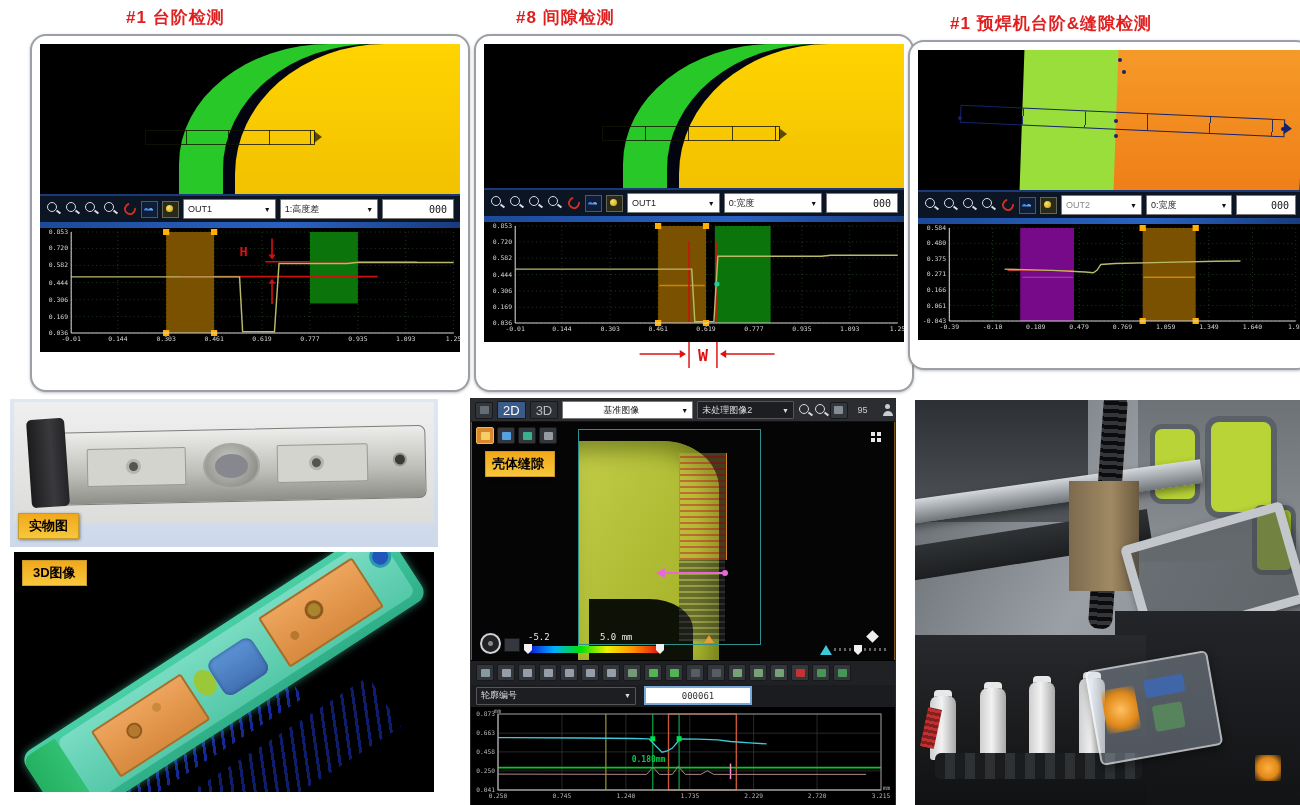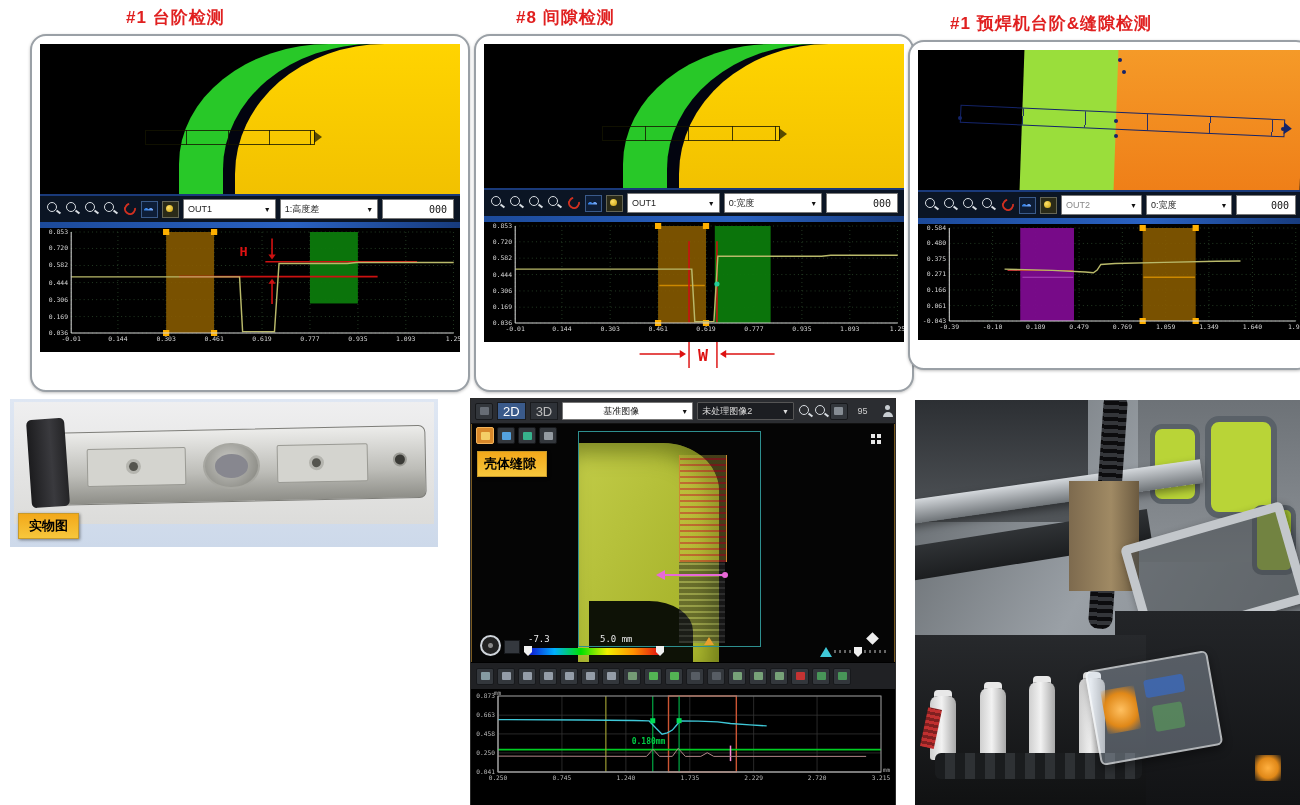--- a/index.html
+++ b/index.html
@@ -326,20 +326,40 @@
         </div>
         <div class="abs" style="left:24%;top:42%;width:9px;height:9px;border-radius:50%;background:#55554f;box-shadow:0 0 0 3px #b5b5af;"></div>
         <div class="abs" style="left:71%;top:42%;width:9px;height:9px;border-radius:50%;background:#55554f;box-shadow:0 0 0 3px #b5b5af;"></div>
         <div class="abs" style="left:92.5%;top:40%;width:10px;height:10px;border-radius:50%;background:#3a3a36;box-shadow:0 0 0 2px #9c9c96;"></div>
       </div>
       <div class="abs" style="left:3.5%;top:14%;width:9%;height:72%;background:linear-gradient(90deg,#1c1c1e,#3a3a3e 60%,#242426);border-radius:5px;transform:rotate(-4deg);"></div>
     </div>
     <span class="chip photo-label">实物图</span>
   </div>
 
+  <div class="abs" style="left:14px;top:552px;width:420px;height:240px;background:#000;overflow:hidden;">
+    <div class="abs" style="left:40px;top:150px;width:250px;height:70px;background:repeating-linear-gradient(115deg,rgba(30,60,220,.85) 0 3px,transparent 3px 10px);transform:rotate(-33deg);opacity:.8;"></div>
+    <div class="abs" style="left:150px;top:185px;width:240px;height:60px;background:repeating-linear-gradient(115deg,rgba(30,60,220,.7) 0 3px,transparent 3px 11px);transform:rotate(-33deg);opacity:.7;"></div>
+    <div class="abs" style="left:-5px;top:80px;width:430px;height:88px;transform:rotate(-33deg);transform-origin:50% 50%;background:linear-gradient(180deg,#49cfa6,#2fae88);border-radius:12px;box-shadow:0 0 8px rgba(90,230,190,.5);">
+      <div class="abs" style="left:9%;top:8%;right:2%;bottom:10%;background:linear-gradient(180deg,#79dcc2,#54c8a8);border-radius:8px;"></div>
+      <div class="abs" style="left:0;top:4%;width:9%;height:92%;background:linear-gradient(90deg,#24b060,#32c074);border-radius:10px 2px 2px 10px;"></div>
+      <div class="abs" style="left:17%;top:20%;width:24%;height:58%;background:linear-gradient(180deg,#eda45c,#d88a3e);border:2px solid #b06a22;border-radius:3px;">
+        <div class="abs" style="left:28%;top:30%;width:12px;height:12px;border-radius:50%;background:#b5782e;box-shadow:0 0 0 2px #8f5a1e;"></div>
+        <div class="abs" style="left:60%;top:18%;width:9px;height:9px;border-radius:50%;background:#c88a3e;"></div>
+      </div>
+      <div class="abs" style="left:43%;top:30%;width:5%;height:30%;border-radius:50%;background:#9ac838;"></div>
+      <div class="abs" style="left:48%;top:26%;width:12%;height:48%;background:linear-gradient(180deg,#5b93d4,#416fb2);border-radius:9px;box-shadow:inset 0 0 4px #2a4a80;"></div>
+      <div class="abs" style="left:64%;top:16%;width:25%;height:62%;background:linear-gradient(180deg,#eda45c,#d88a3e);border:2px solid #b06a22;border-radius:3px;">
+        <div class="abs" style="left:40%;top:28%;width:13px;height:13px;border-radius:50%;background:#a9862e;box-shadow:0 0 0 3px #8f5a1e;"></div>
+        <div class="abs" style="left:14%;top:52%;width:9px;height:9px;border-radius:50%;background:#b5782e;"></div>
+      </div>
+      <div class="abs" style="right:2.5%;top:24%;width:16px;height:16px;border-radius:50%;background:#2255bb;box-shadow:0 0 0 3px #2a9ab0;"></div>
+    </div>
+    <span class="chip" style="position:absolute;left:8px;top:8px;">3D图像</span>
+  </div>
 
   <div class="gtool" style="left:470px;top:398px;width:424px;height:407px;">
     <div class="tb1">
       <span class="gicon">
           <i style="background:#6a7078;"></i>
         </span>
       <span class="tab active">2D</span>
       <span class="tab">3D</span>
       <span class="sel" style="width:108px;height:16px;padding-left:40px;">
           <span>基准图像</span>
@@ -373,21 +393,21 @@
           <i></i>
           <i></i>
           <i></i>
           <i></i>
         </div>
       <div class="abs" style="left:55%;bottom:7%;border-left:5px solid transparent;border-right:5px solid transparent;border-bottom:8px solid #e8a030;"></div>
       <div class="abs" style="right:4%;bottom:8%;width:9px;height:9px;background:#eee;transform:rotate(45deg);"></div>
 
       <span class="abs" style="left:8px;bottom:6px;width:17px;height:17px;border:2px solid #cfd4da;border-radius:50%;background:radial-gradient(circle,#888 2px,#222 3px);"></span>
       <span class="abs" style="left:32px;bottom:8px;width:14px;height:12px;background:#34383e;border:1px solid #15171a;"></span>
-      <span class="scalelbl" style="left:56px;bottom:18px;">-7.3</span>
+      <span class="scalelbl" style="left:56px;bottom:18px;">-5.2</span>
       <span class="scalelbl" style="left:128px;bottom:18px;">5.0 mm</span>
       <span class="rainbow" style="left:56px;bottom:7px;width:132px;"></span>
       <span class="pent" style="left:52px;bottom:6px;"></span>
       <span class="pent" style="left:184px;bottom:6px;"></span>
       <span class="abs" style="left:348px;bottom:5px;border-left:6px solid transparent;border-right:6px solid transparent;border-bottom:10px solid #3fc8d8;"></span>
       <span class="abs" style="left:362px;bottom:9px;width:52px;height:3px;background:repeating-linear-gradient(90deg,#666 0 2px,transparent 2px 5px);"></span>
       <span class="pent" style="left:382px;bottom:5px;"></span>
     </div>
     <div class="tbicons">
         <span class="gicon">
@@ -438,20 +458,27 @@
         <span class="gicon">
           <i style="background: rgb(204, 51, 51);"></i>
         </span>
         <span class="gicon">
           <i style="background: rgb(74, 154, 90);"></i>
         </span>
         <span class="gicon">
           <i style="background: rgb(74, 154, 90);"></i>
         </span>
       </div>
+    <div class="trow">
+      <span class="sel dark" style="width:150px;height:16px;">
+          <span>轮廓编号</span>
+          <span class="car" style="color:#ddd;">▼</span>
+        </span>
+      <span class="numbox">000061</span>
+    </div>
     <div style="flex:1;background:#000;">
       <svg id="c4" width="100%" height="95" viewBox="0 0 424 95" preserveAspectRatio="none">
           <line x1="27" y1="7" x2="27" y2="83" stroke="#3a3a3a" stroke-width="0.7" stroke-dasharray=""></line>
           <line x1="90.94097807757167" y1="7" x2="90.94097807757167" y2="83" stroke="#3a3a3a" stroke-width="0.7" stroke-dasharray=""></line>
           <line x1="154.88195615514334" y1="7" x2="154.88195615514334" y2="83" stroke="#3a3a3a" stroke-width="0.7" stroke-dasharray=""></line>
           <line x1="218.82293423271506" y1="7" x2="218.82293423271506" y2="83" stroke="#3a3a3a" stroke-width="0.7" stroke-dasharray=""></line>
           <line x1="282.6347386172007" y1="7" x2="282.6347386172007" y2="83" stroke="#3a3a3a" stroke-width="0.7" stroke-dasharray=""></line>
           <line x1="346.05902192242837" y1="7" x2="346.05902192242837" y2="83" stroke="#3a3a3a" stroke-width="0.7" stroke-dasharray=""></line>
           <line x1="410" y1="7" x2="410" y2="83" stroke="#3a3a3a" stroke-width="0.7" stroke-dasharray=""></line>
           <line x1="27" y1="7" x2="410" y2="7" stroke="#3a3a3a" stroke-width="0.7" stroke-dasharray=""></line>
@@ -497,21 +524,21 @@
         <span class="gicon">
           <i style="background: rgb(86, 168, 232);"></i>
         </span>
         <span class="gicon">
           <i style="background: rgb(56, 184, 144);"></i>
         </span>
         <span class="gicon">
           <i style="background: rgb(154, 160, 166);"></i>
         </span>
       </div>
-    <span class="chip" style="position:absolute;left:6px;top:52px;padding-left:6px;">壳体缝隙</span>
+    <span class="chip" style="position:absolute;left:14px;top:52px;padding-left:6px;">壳体缝隙</span>
   </div>
 
   <div class="abs" style="left:915px;top:400px;width:385px;height:405px;background:linear-gradient(120deg,#5f6468,#9aa0a6 45%,#74797e);overflow:hidden;">
     <div class="abs" style="left:0;top:0;width:45%;height:30%;background:linear-gradient(180deg,#2c2f33,#515559);"></div>
     <div class="abs" style="right:0;top:0;width:42%;height:40%;background:linear-gradient(180deg,#6d7277,#8c9196);"></div>
     <div class="abs" style="right:6%;top:4%;width:60px;height:90px;background:#b9d437;border:6px solid #5a6168;border-radius:14px;"></div>
     <div class="abs" style="right:26%;top:6%;width:40px;height:70px;background:#b9d437;border:5px solid #5a6168;border-radius:12px;"></div>
     <div class="abs" style="right:1%;top:26%;width:34px;height:60px;background:#a8c832;border:5px solid #5a6168;border-radius:10px;"></div>
     <div class="abs" style="left:-12px;top:80px;width:78%;height:24px;background:linear-gradient(180deg,#d4d8dc,#6f7478);transform:rotate(-8deg);box-shadow:0 4px 8px rgba(0,0,0,.4);"></div>
     <div class="abs" style="left:-10px;top:128px;width:64%;height:34px;background:linear-gradient(180deg,#303336,#1c1e20);transform:rotate(-9deg);"></div>

